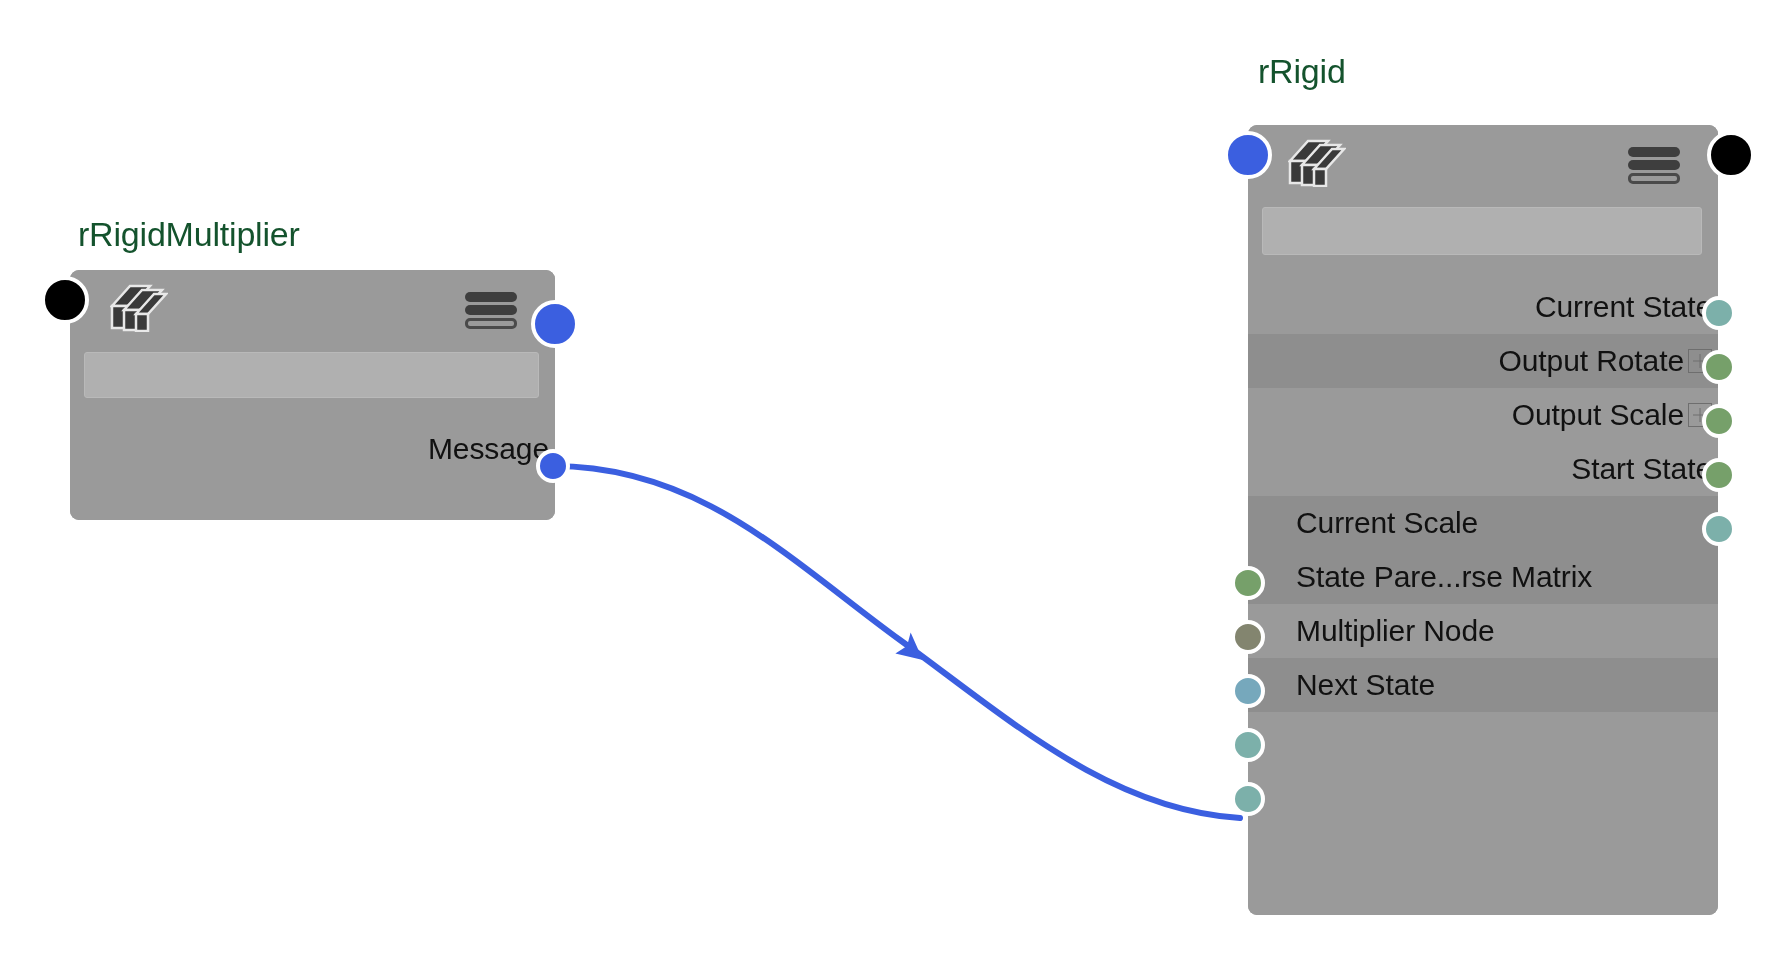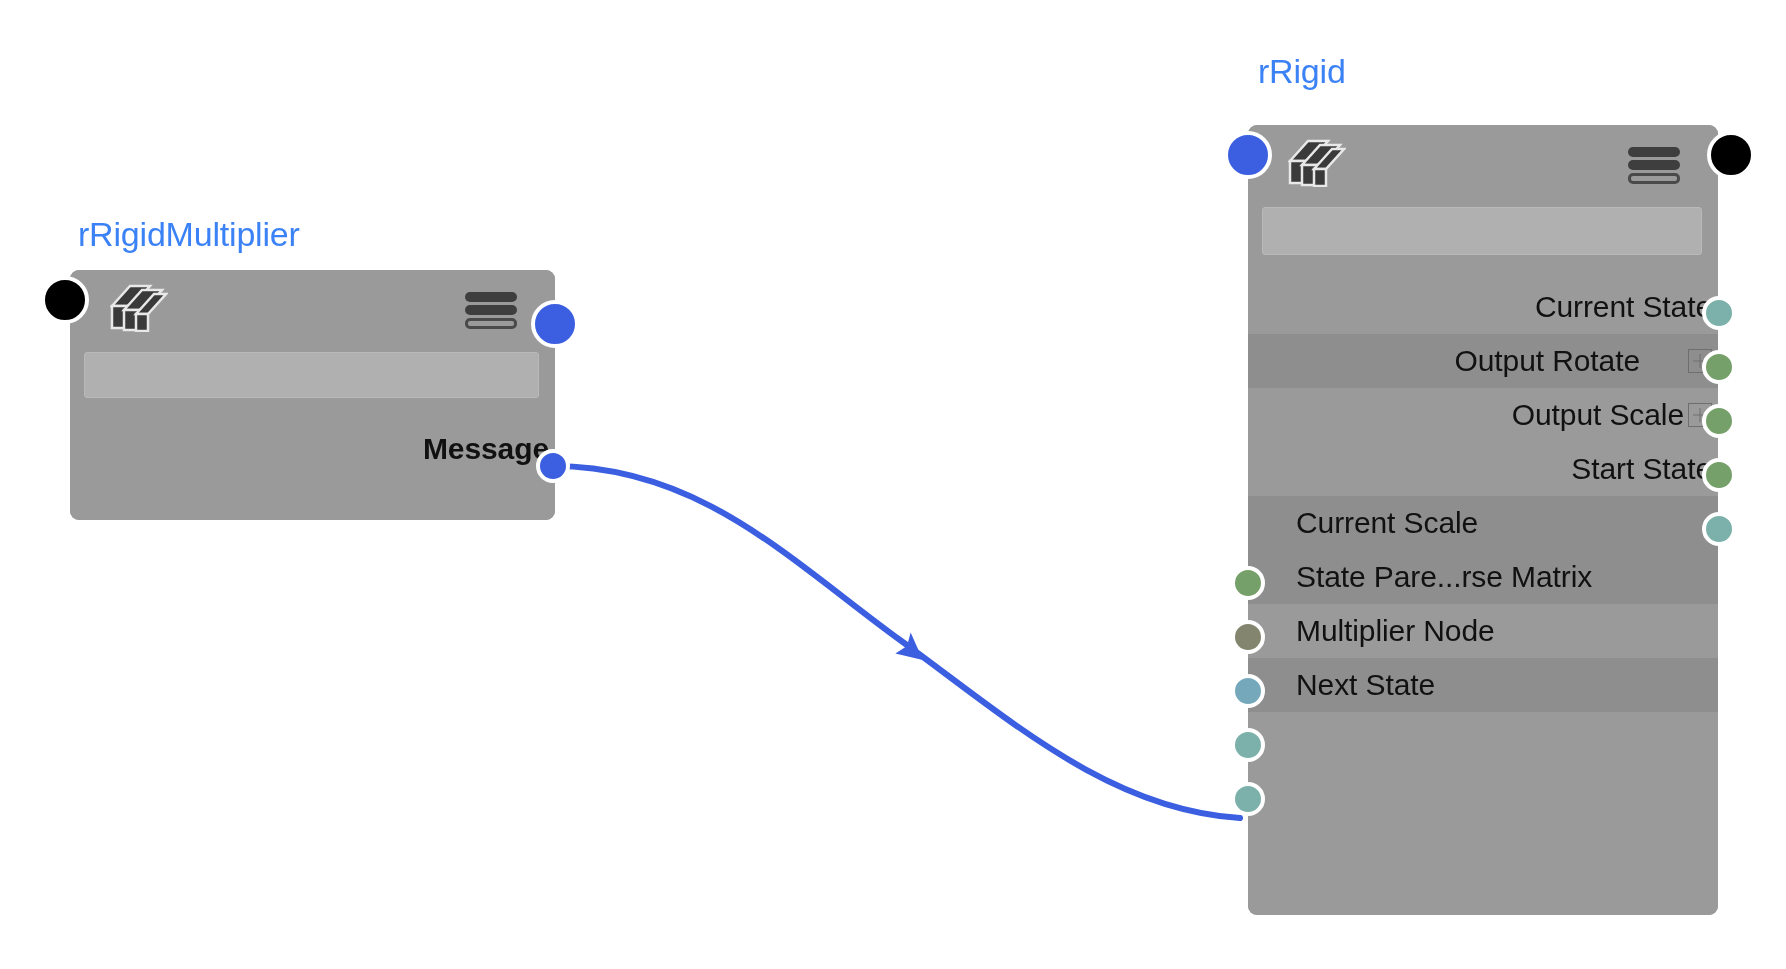--- a/index.html
+++ b/index.html
@@ -35,21 +35,21 @@
   .node {
     position: absolute;
     border-radius: 9px;
     background: #9a9a9a;
     box-sizing: border-box;
   }
 
   .node-title {
     position: absolute;
     font-size: 34px;
-    color: #3b82f6;
+    color: #14532d;
     white-space: nowrap;
     letter-spacing: -0.2px;
   }
 
   .node-header {
     position: relative;
     height: 74px;
     border-radius: 9px 9px 0 0;
     background: #9a9a9a;
   }
@@ -101,21 +101,21 @@
   }
 
   .row {
     position: relative;
     height: 54px;
     display: flex;
     align-items: center;
     box-sizing: border-box;
   }
   .row.stripe-a { background: #9a9a9a; }
-  .row.stripe-b { background: #8e8e8e; gap: 44px; }
+  .row.stripe-b { background: #8e8e8e; }
 
   .row-label {
     font-size: 30px;
     color: #111111;
     white-space: nowrap;
     letter-spacing: -0.1px;
     line-height: 1;
   }
 
   .row.out {
@@ -184,21 +184,21 @@
 
 <div id="canvas">
 
   <svg id="wires" viewBox="0 0 1786 969" xmlns="http://www.w3.org/2000/svg">
     <path d="M 553 466 C 700 466, 790 560, 900 640 C 1010 720, 1110 810, 1240 818" fill="none" stroke="#3b5fe0" stroke-width="6" stroke-linecap="round"></path>
     <polygon points="0,-13 26,2 0,13 5,0" fill="#3b5fe0" transform="translate(903,643) rotate(36)"></polygon>
   </svg>
 
   <div class="node-title" style="left:78px; top:215px;">rRigidMultiplier</div>
 
-  <div class="node" style="left:70px; top:270px; width:485px; height:250px;font-weight:bold;">
+  <div class="node" style="left:70px; top:270px; width:485px; height:250px;">
 
     <div class="node-header">
       <span class="layers-icon">
         <svg viewBox="0 0 58 48" xmlns="http://www.w3.org/2000/svg">
           <polygon points="2,22 20,2 40,2 22,22" fill="#3a3a3a" stroke="#e8e8e8" stroke-width="2.5"></polygon>
           <polygon points="2,22 22,22 22,44 2,44" fill="#3a3a3a" stroke="#e8e8e8" stroke-width="2.5"></polygon>
           <polygon points="14,26 32,6 52,6 34,26" fill="#3a3a3a" stroke="#e8e8e8" stroke-width="2.5"></polygon>
           <polygon points="14,26 34,26 34,46 14,46" fill="#3a3a3a" stroke="#e8e8e8" stroke-width="2.5"></polygon>
           <polygon points="26,30 44,10 56,10 38,30" fill="#3a3a3a" stroke="#e8e8e8" stroke-width="2.5"></polygon>
           <polygon points="26,30 38,30 38,47 26,47" fill="#3a3a3a" stroke="#e8e8e8" stroke-width="2.5"></polygon>

